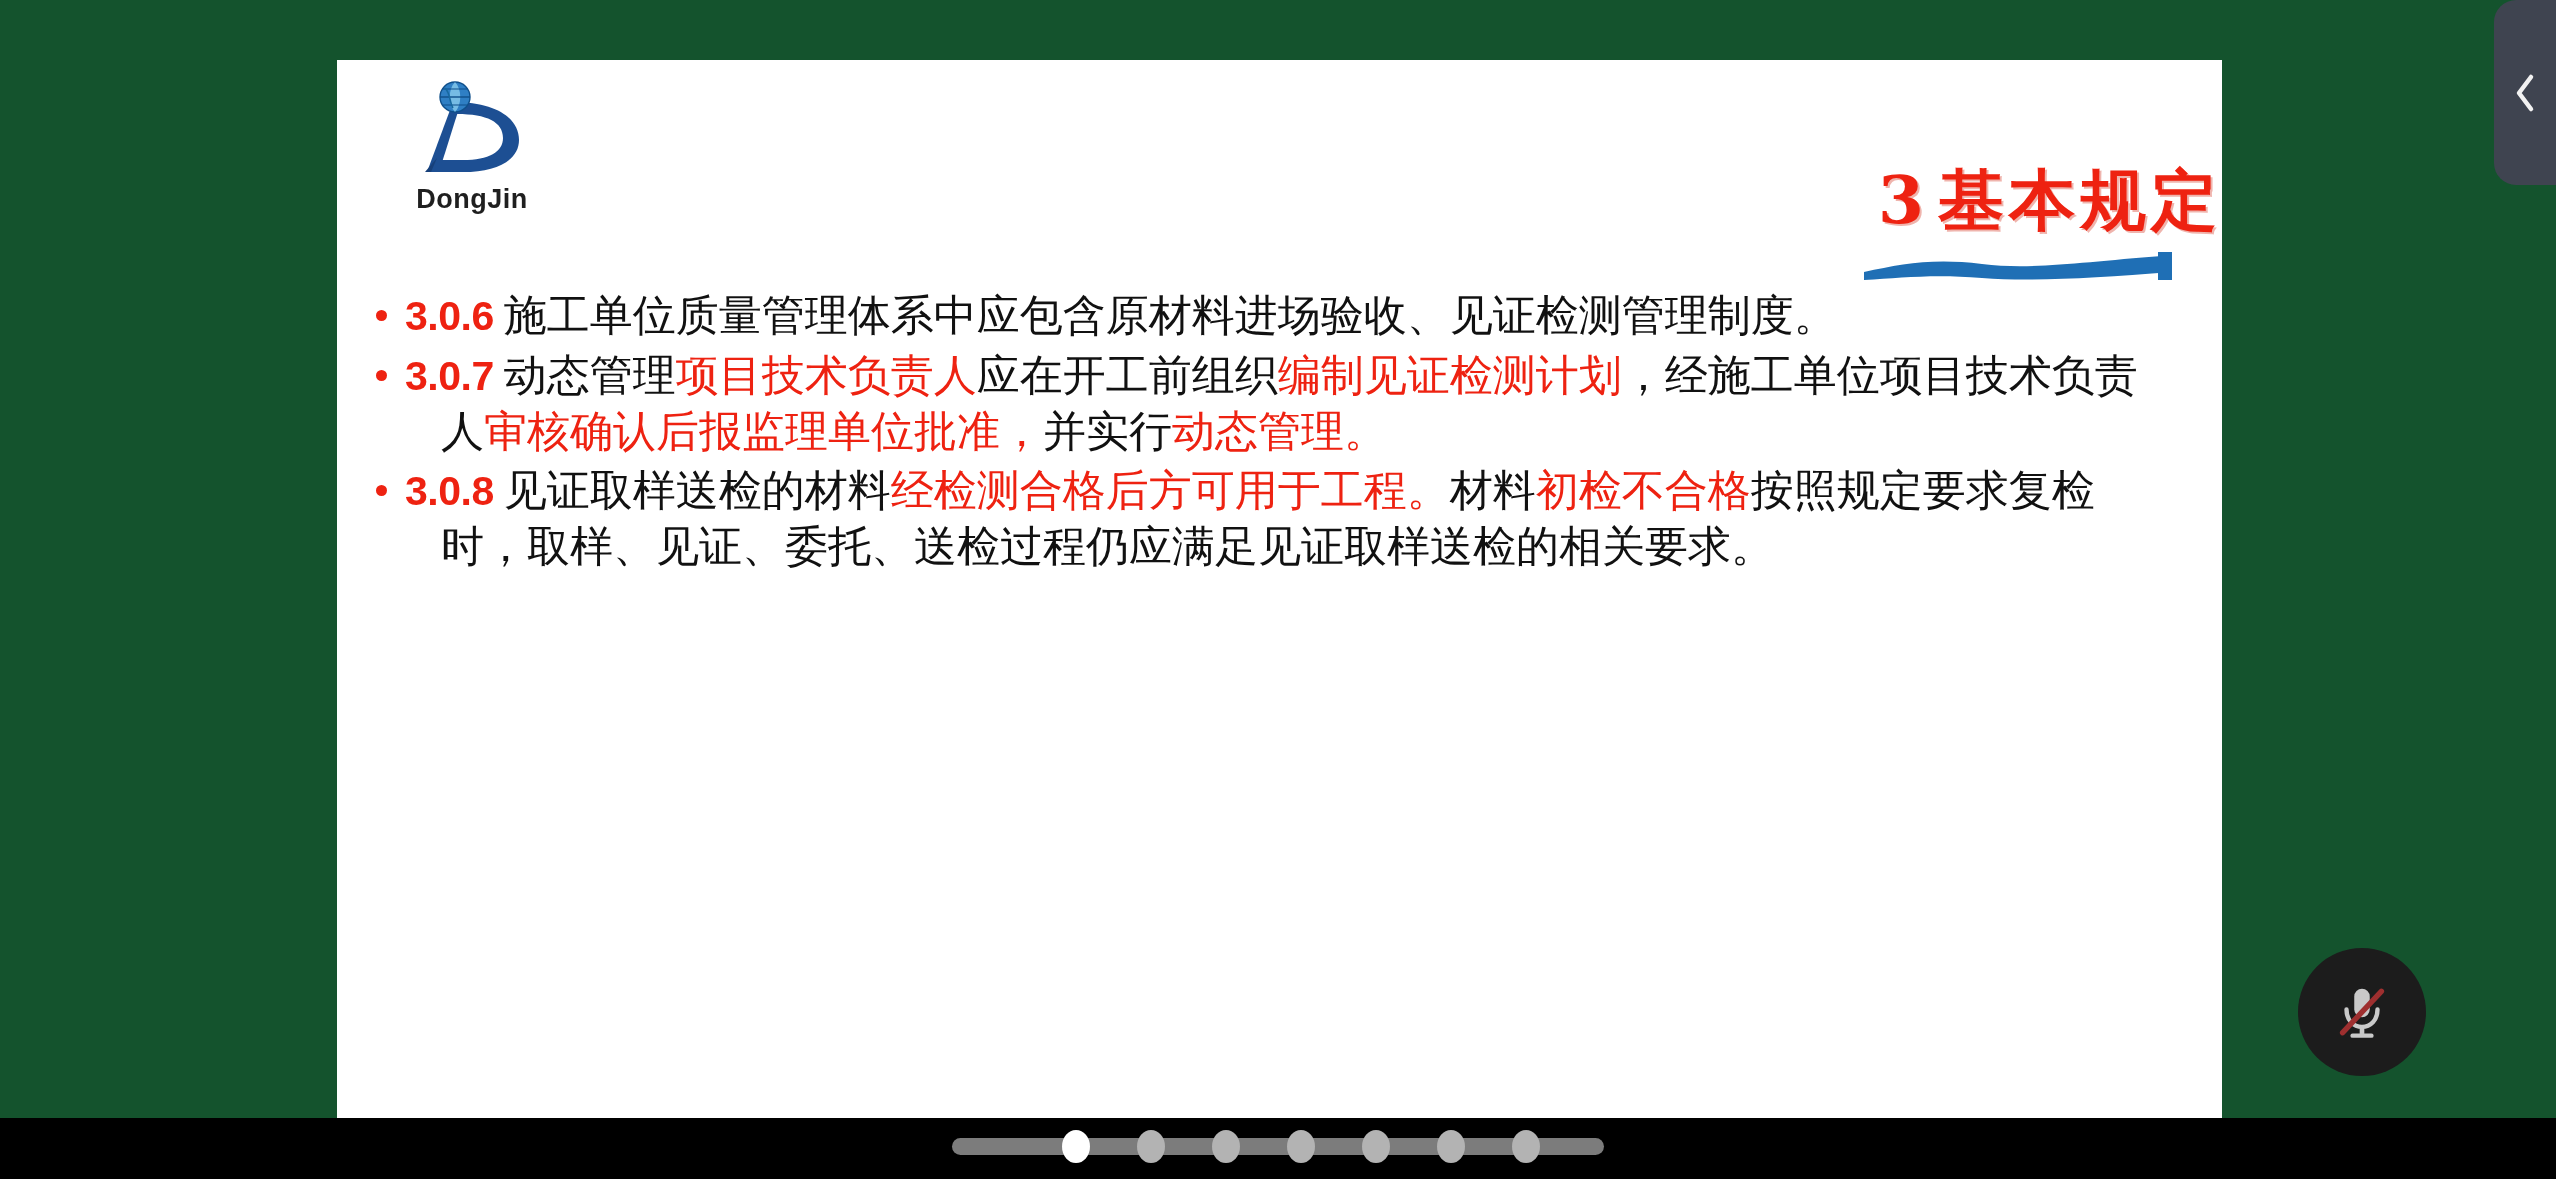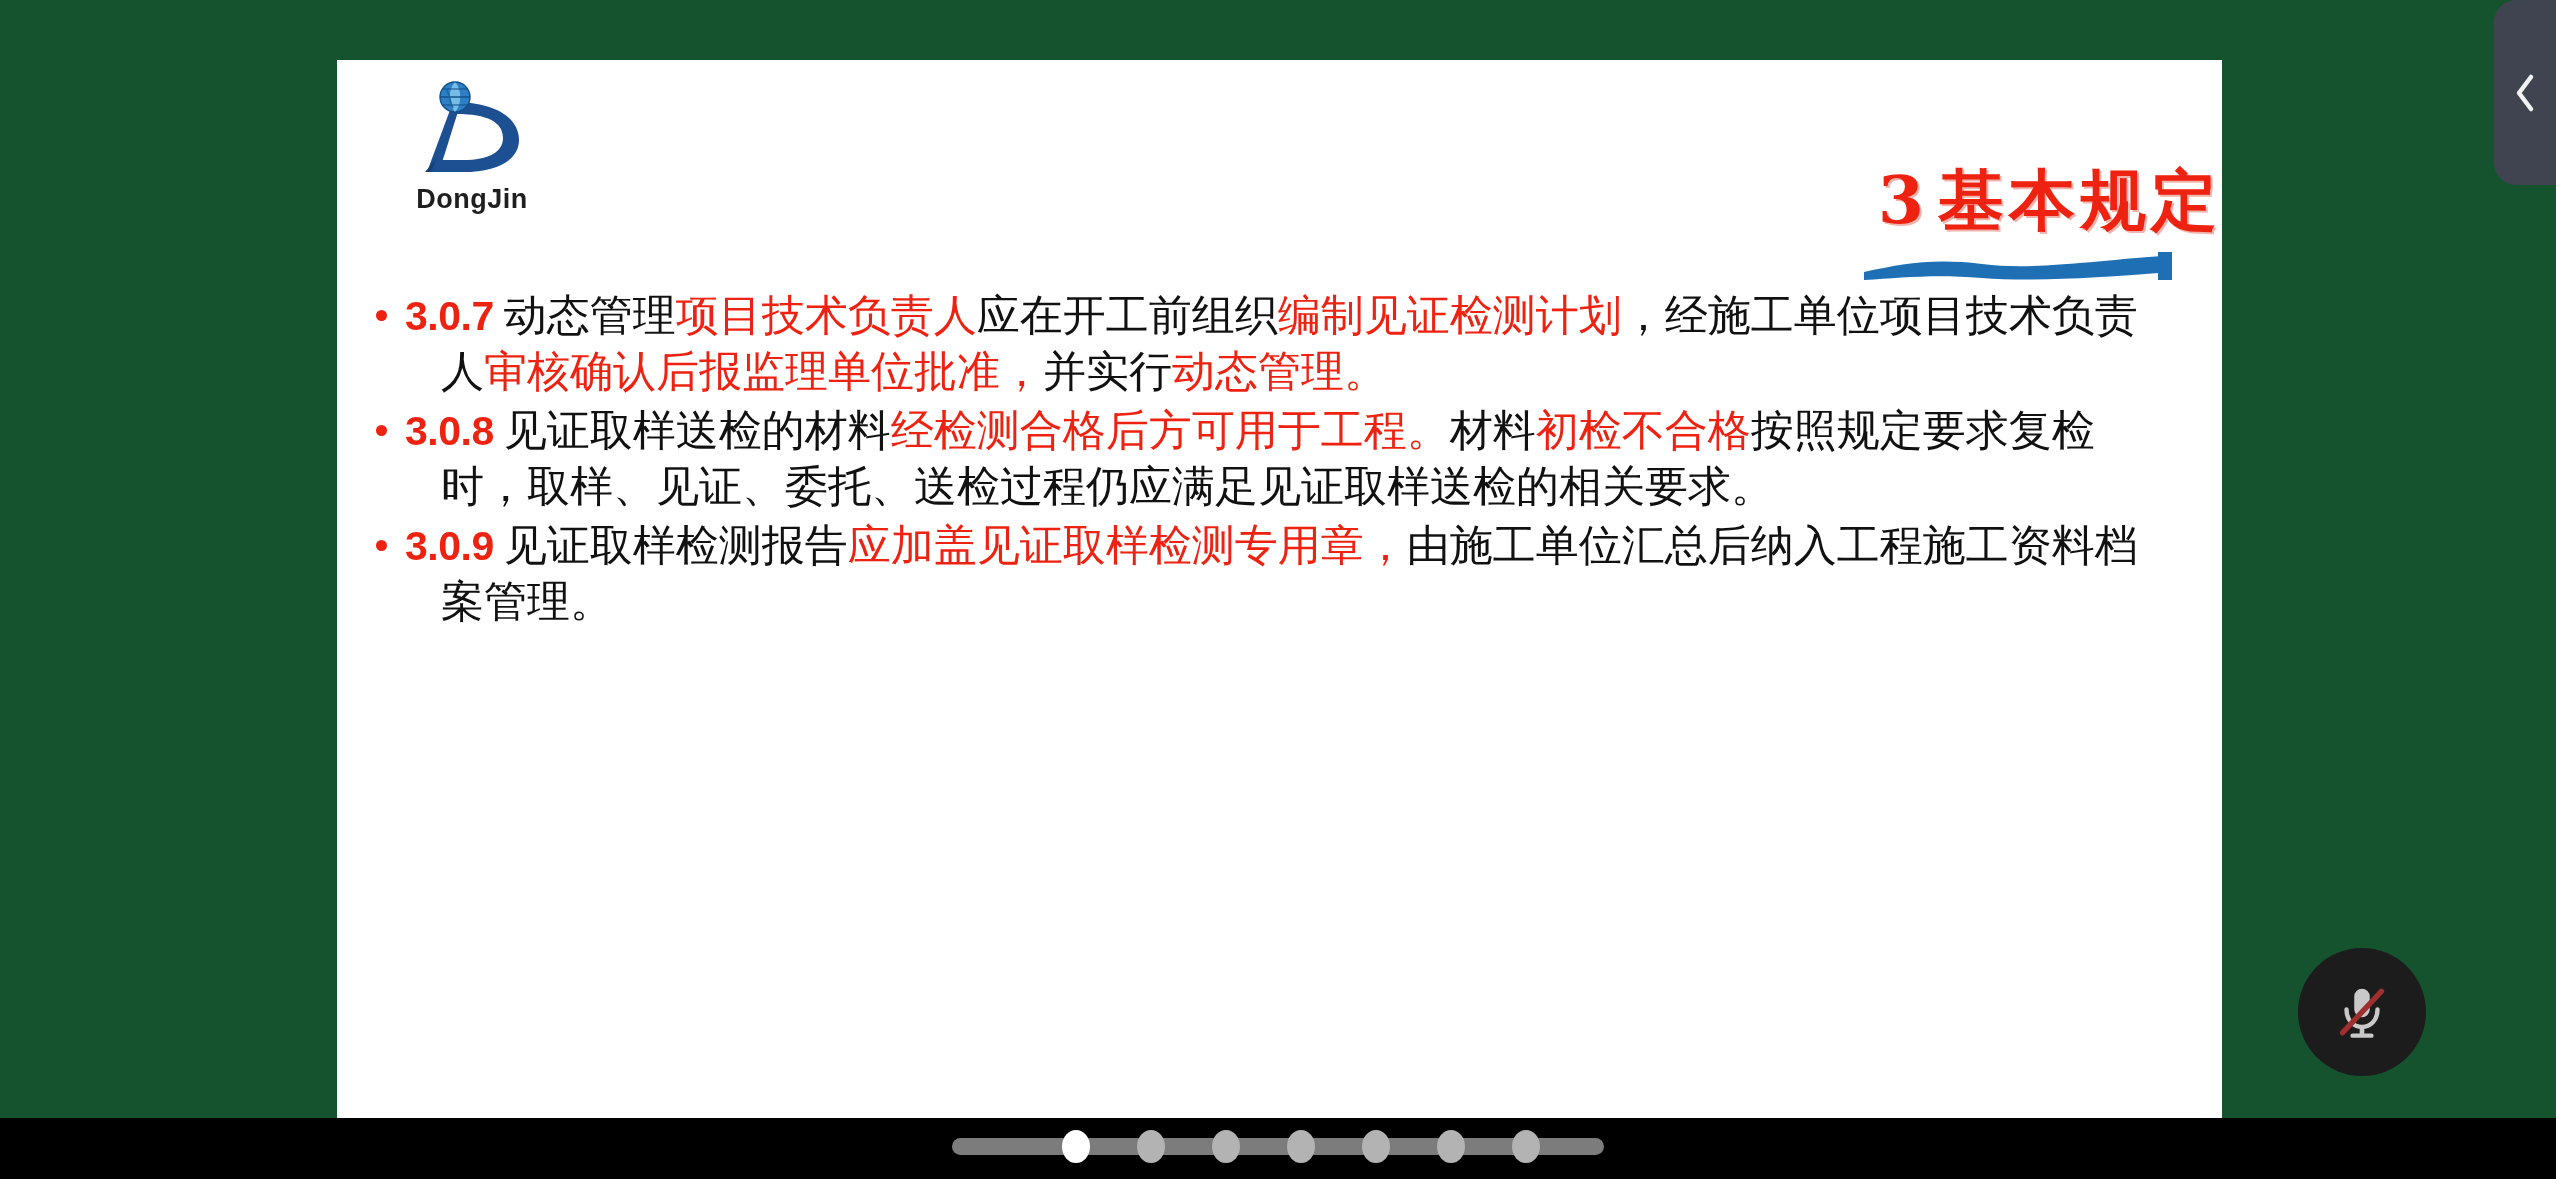--- a/index.html
+++ b/index.html
@@ -225,32 +225,32 @@
       </div>
       <div class="logo-text">DongJin</div>
     </div>
 
     <h1 class="slide-title">
       <span class="num">3</span><span>基本规定</span>
     </h1>
 
     <div class="body-list">
 
+      <p class="bullet">
+        <span class="dot"></span><span class="code">3.0.6</span><span class="blk">施工单位质量管理体系中应包含原材料进场验收、见证检测管理制度。</span>
+      </p>
 
       <p class="bullet">
         <span class="dot"></span><span class="code">3.0.7</span><span class="blk">动态管理</span><span class="red">项目技术负责人</span><span class="blk">应在开工前组织</span><span class="red">编制见证检测计划</span><span class="blk">，经施工单位项目技术负责人</span><span class="red">审核确认后报监理单位批准，</span><span class="blk">并实行</span><span class="red">动态管理。</span>
       </p>
 
       <p class="bullet">
         <span class="dot"></span><span class="code">3.0.8</span><span class="blk">见证取样送检的材料</span><span class="red">经检测合格后方可用于工程。</span><span class="blk">材料</span><span class="red">初检不合格</span><span class="blk">按照规定要求复检时，取样、见证、委托、送检过程仍应满足见证取样送检的相关要求。</span>
       </p>
 
-      <p class="bullet">
-        <span class="dot"></span><span class="code">3.0.9</span><span class="blk">见证取样检测报告</span><span class="red">应加盖见证取样检测专用章，</span><span class="blk">由施工单位汇总后纳入工程施工资料档案管理。</span>
-      </p>
 
     </div>
 
     <div class="marker-stroke">
       <svg viewBox="0 0 312 30" width="312" height="30" preserveAspectRatio="none" aria-hidden="true">
         <path d="M2 20 C40 12 70 6 120 12 C170 18 220 10 300 4 L310 4 L310 20
                  C230 26 170 30 120 26 C70 22 40 26 2 28 Z" fill="#1f6fb5"></path>
         <rect x="296" y="0" width="14" height="28" fill="#1f6fb5"></rect>
       </svg>
     </div>

